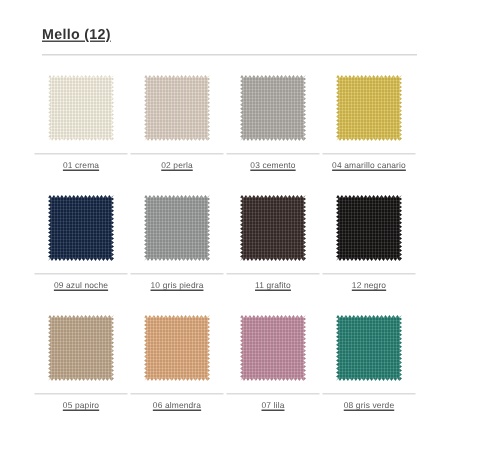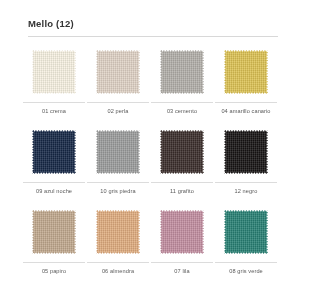--- a/index.html
+++ b/index.html
@@ -13,20 +13,21 @@
     font-family: "Liberation Sans", sans-serif;
     color: #4a4a4a;
     overflow: hidden;
   }
   .page {
     position: relative;
     width: 300px;
     height: 300px;
     box-sizing: border-box;
     padding: 18px 22px 0 22px;
+    text-decoration: underline;
   }
   .collection-title {
     font-size: 9.5px;
     font-weight: bold;
     color: #333333;
     letter-spacing: 0.2px;
     margin: 0 0 6px 6px;
     line-height: 12px;
   }
   .title-rule {

